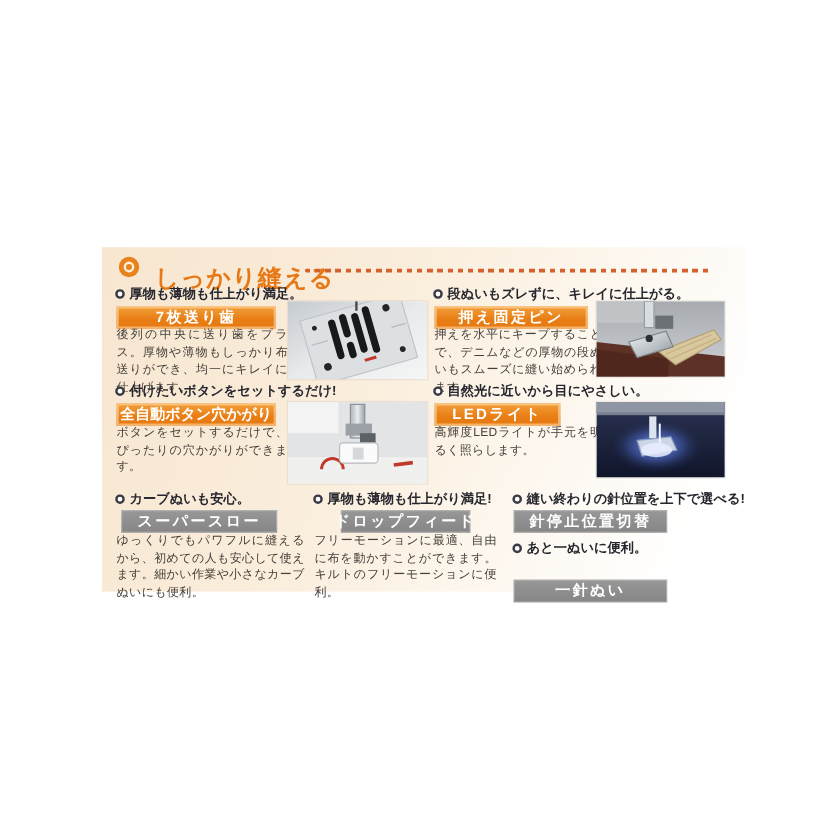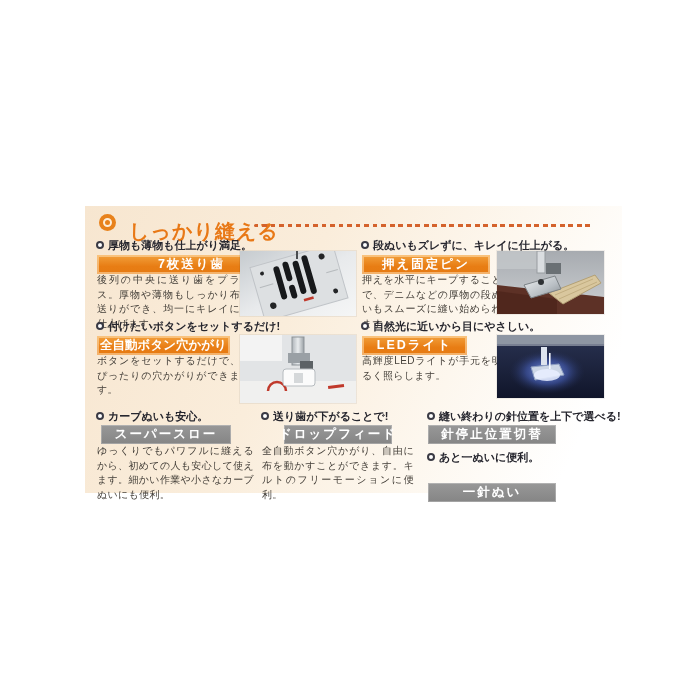--- a/index.html
+++ b/index.html
@@ -64,21 +64,21 @@
   <span class="hdr-icon">
       <span class="hole"></span>
     </span>
   <h1 class="hdr-title">しっかり縫える</h1>
   <span class="hdr-dashes"></span>
 
   <div class="headline" style="left:96px;top:239px;">
     <span class="bullet"></span>
     <span>厚物も薄物も仕上がり満足。</span>
   </div>
-  <div class="flabel orange" style="left:97px;top:255px;width:133px;padding-left:28px;">7枚送り歯</div>
+  <div class="flabel orange" style="left:97px;top:255px;width:133px;">7枚送り歯</div>
   <p class="fbody" style="left:97px;top:273px;width:143px;">後列の中央に送り歯をプラス。厚物や薄物もしっかり布送りができ、均一にキレイに仕上げます。</p>
   <svg class="photo" style="left:240px;top:251px;" width="116" height="65" viewBox="0 0 116 65">
     <defs>
       <linearGradient id="npbg" x1="0" y1="0" x2="1" y2="1">
         <stop offset="0" stop-color="#c6cbcf"></stop>
           <stop offset=".5" stop-color="#e8eaec"></stop>
           <stop offset="1" stop-color="#f5f6f6"></stop>
       </linearGradient>
     </defs>
     <rect width="116" height="65" fill="url(#npbg)"></rect>
@@ -185,24 +185,24 @@
 
   <div class="headline" style="left:96px;top:410px;">
     <span class="bullet"></span>
     <span>カーブぬいも安心。</span>
   </div>
   <div class="flabel gray" style="left:101px;top:425px;width:130px;">スーパースロー</div>
   <p class="fbody" style="left:97px;top:444px;width:157px;">ゆっくりでもパワフルに縫えるから、初めての人も安心して使えます。細かい作業や小さなカーブぬいにも便利。</p>
 
   <div class="headline" style="left:261px;top:410px;">
     <span class="bullet"></span>
-    <span>送り歯が下がることで!</span>
+    <span>厚物も薄物も仕上がり満足!</span>
   </div>
   <div class="flabel gray" style="left:284px;top:425px;width:108px;">ドロップフィード</div>
-  <p class="fbody" style="left:262px;top:444px;width:152px;">全自動ボタン穴かがり、自由に布を動かすことができます。キルトのフリーモーションに便利。</p>
+  <p class="fbody" style="left:262px;top:444px;width:152px;">フリーモーションに最適、自由に布を動かすことができます。キルトのフリーモーションに便利。</p>
 
   <div class="headline" style="left:427px;top:410px;">
     <span class="bullet"></span>
     <span>縫い終わりの針位置を上下で選べる!</span>
   </div>
   <div class="flabel gray" style="left:428px;top:425px;width:128px;">針停止位置切替</div>
 
   <div class="headline" style="left:427px;top:451px;">
     <span class="bullet"></span>
     <span>あと一ぬいに便利。</span>

